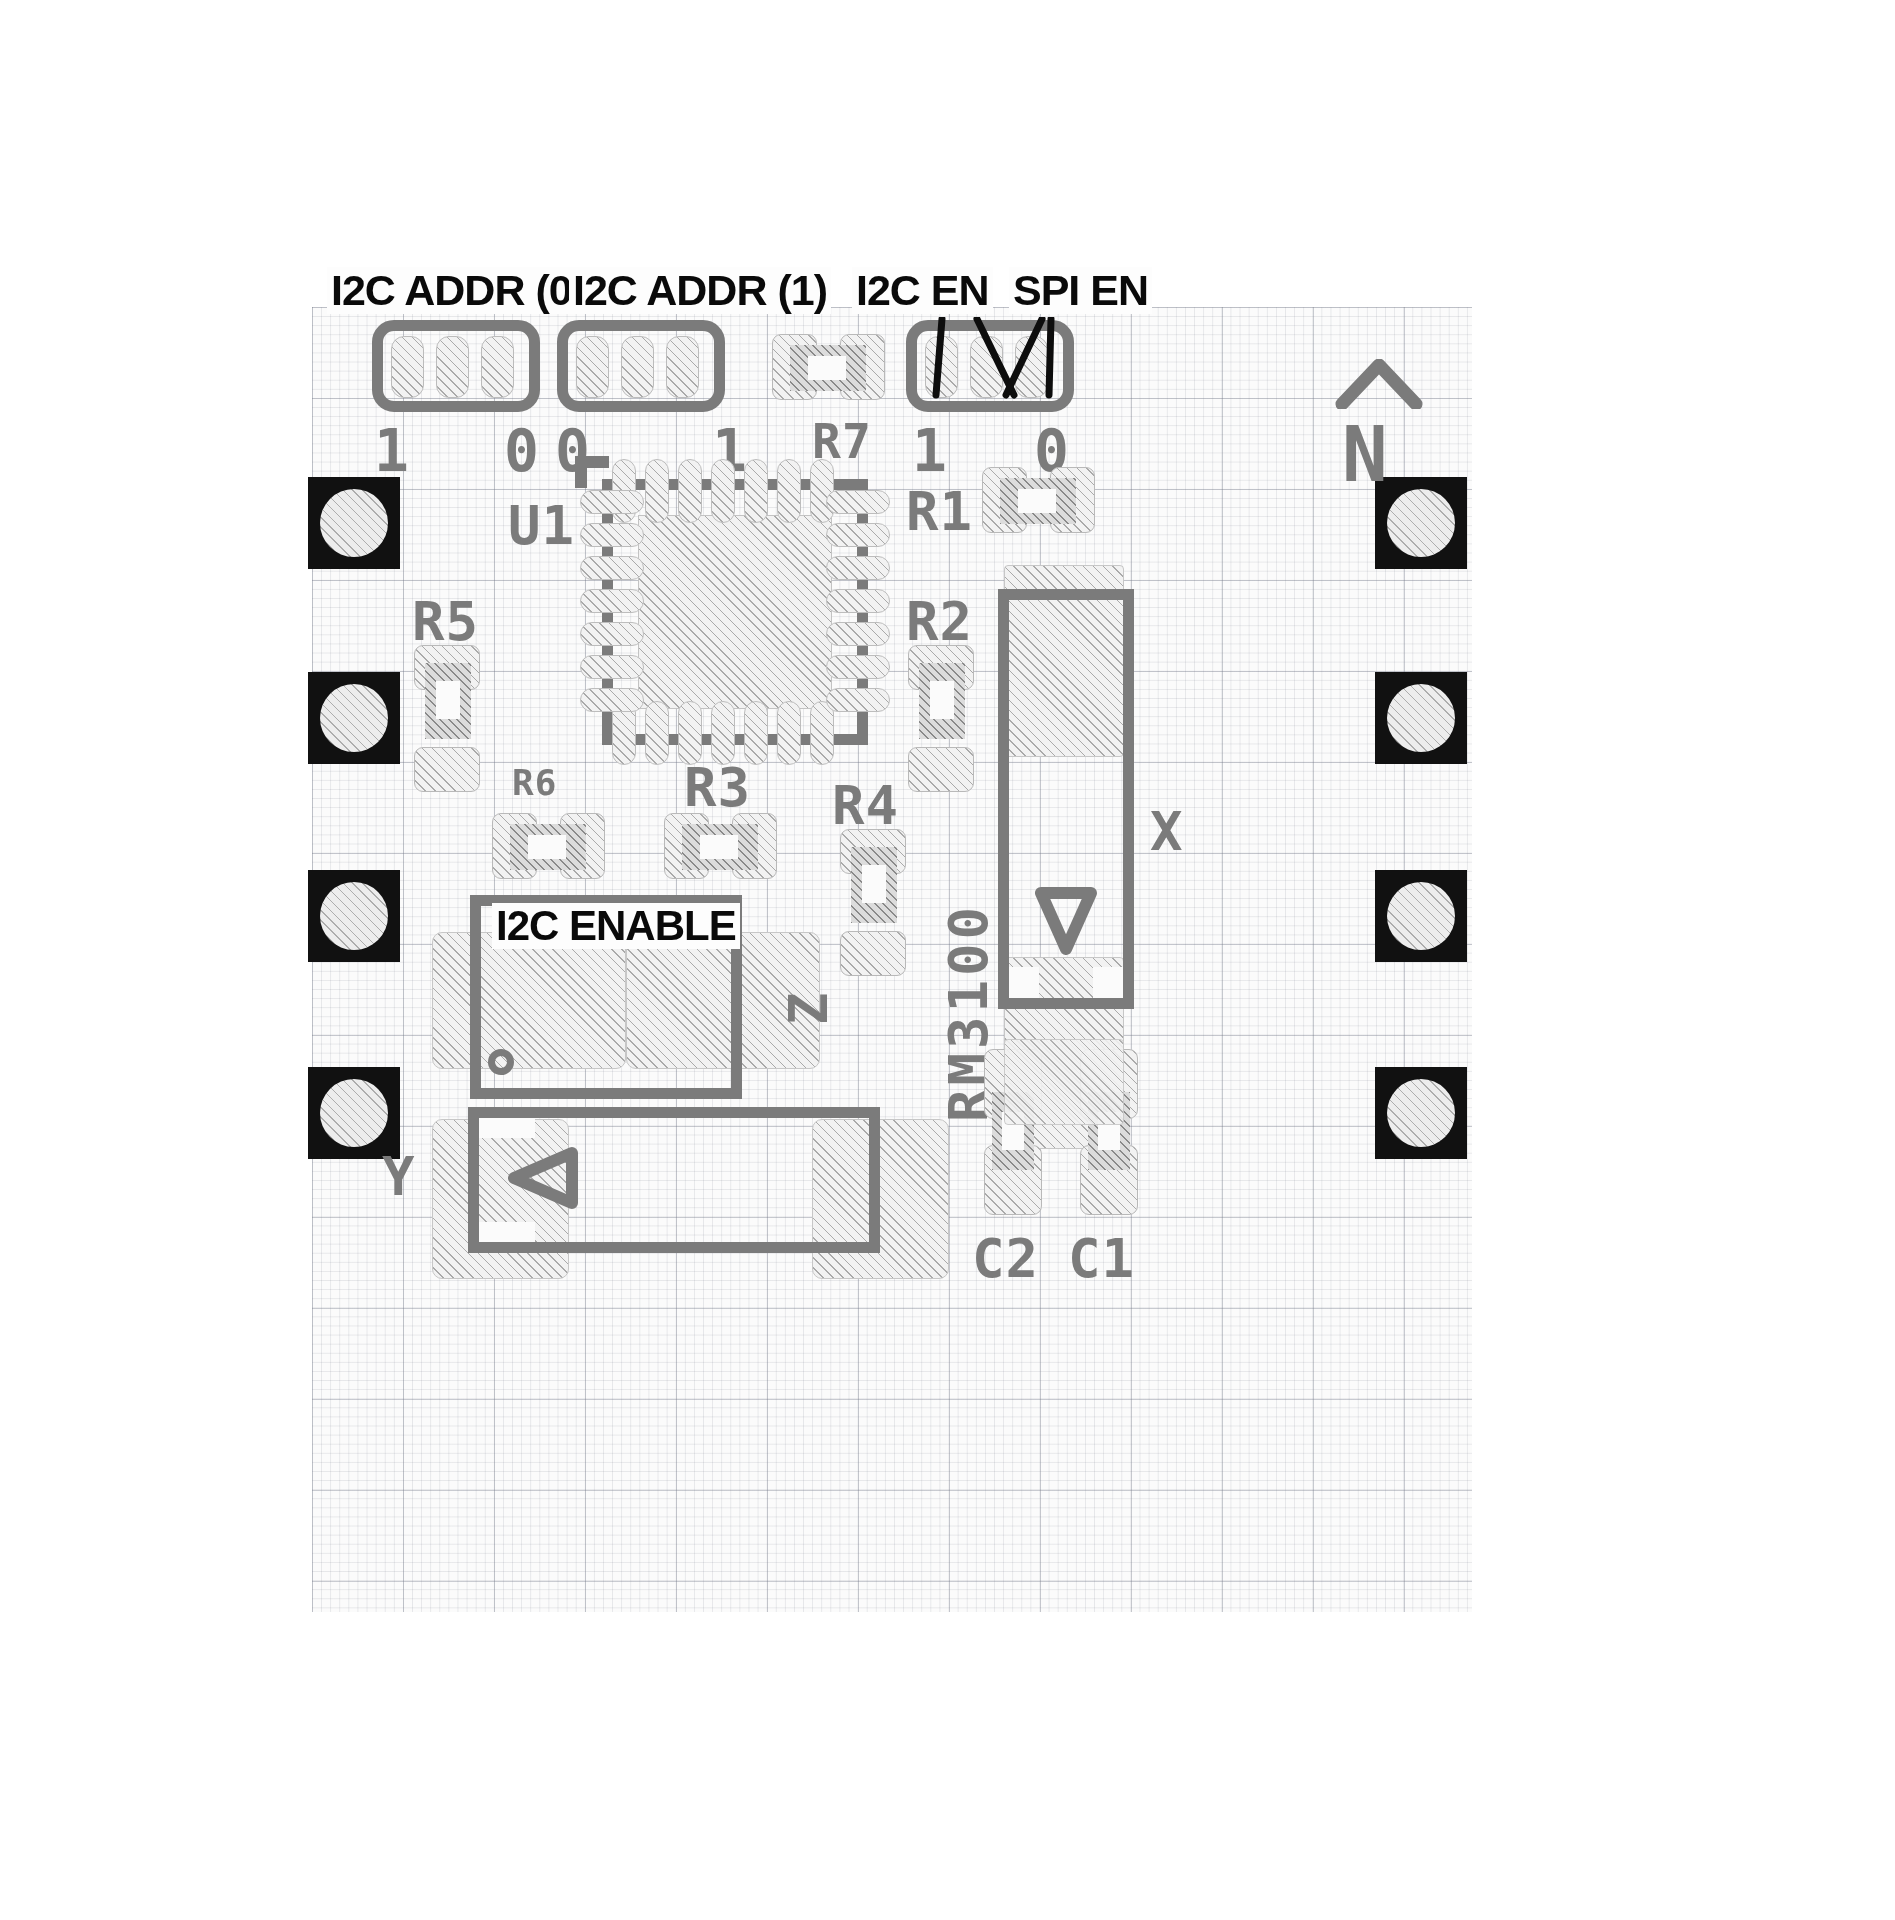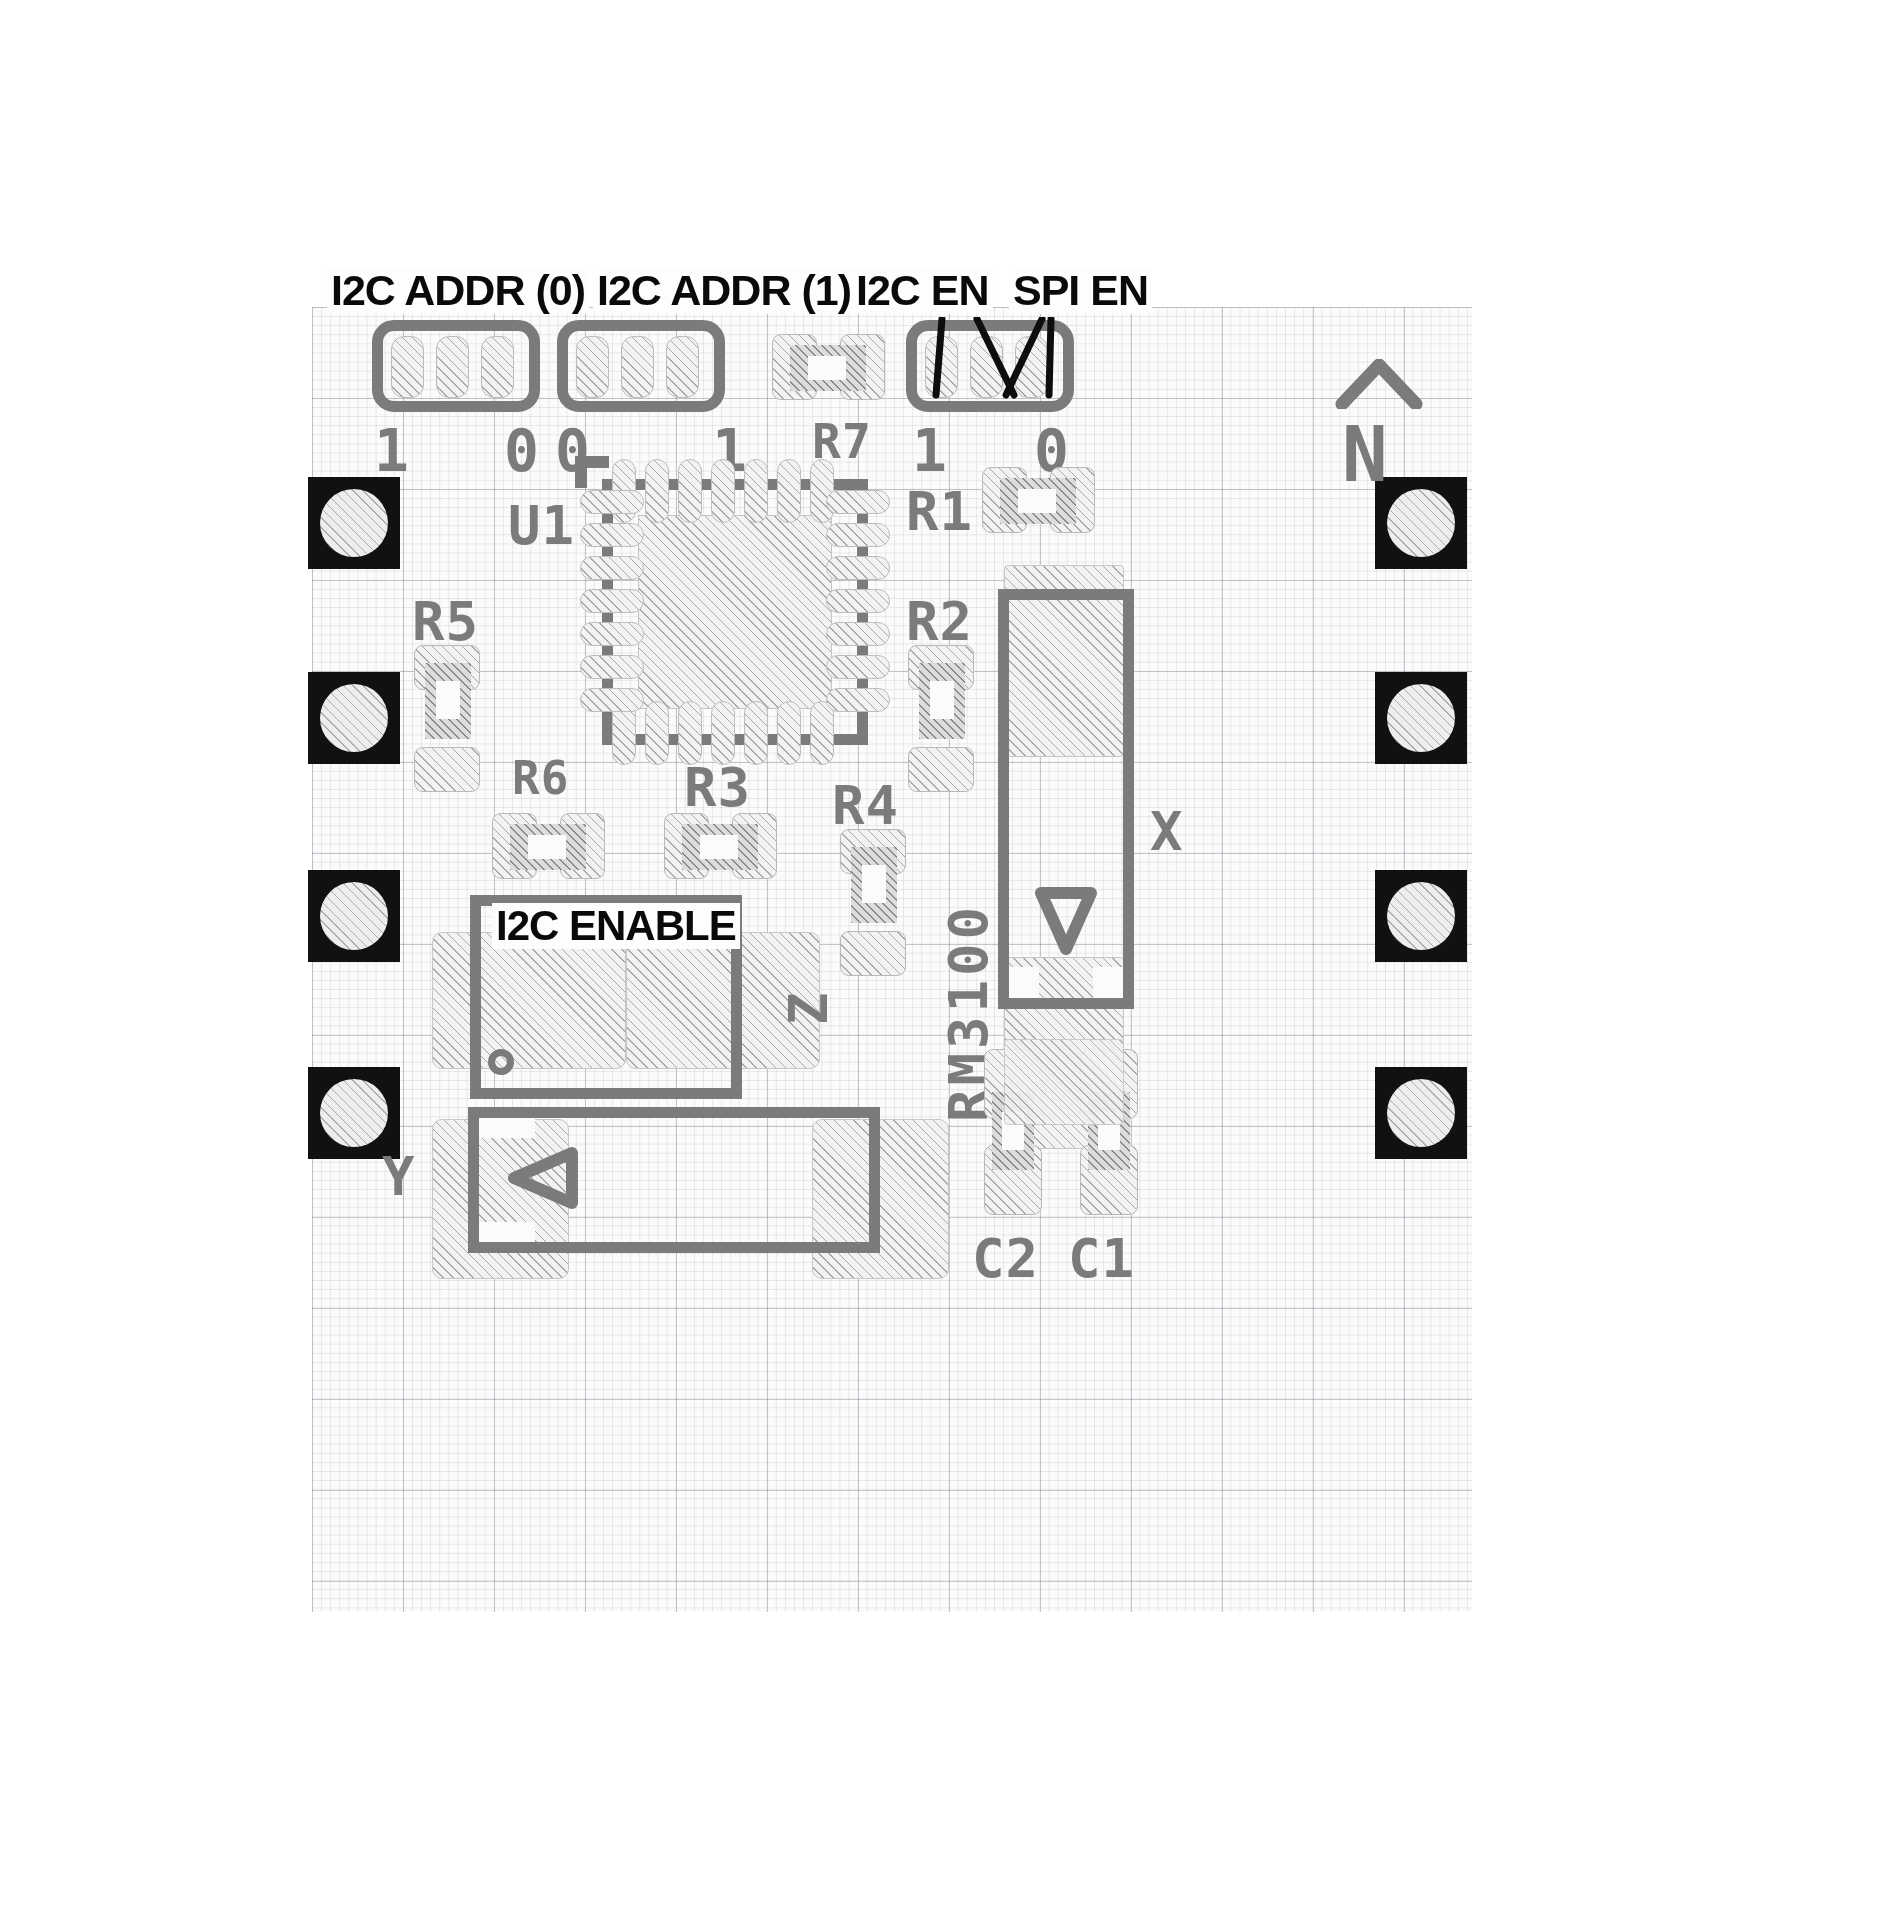--- a/index.html
+++ b/index.html
@@ -168,21 +168,21 @@
     <div class="pad hatch" style="left:102px;top:338px;width:66px;height:45px;"></div>
     <div class="pad hatch" style="left:102px;top:440px;width:66px;height:45px;"></div>
     <div class="body-r" style="left:113px;top:356px;width:46px;height:76px;"></div>
     <div class="body-hole" style="left:124px;top:374px;width:24px;height:38px;"></div>
     <div class="silktxt" style="left:100px;top:288px;font-size:54px;">R5</div>
 
     <div class="pad hatch" style="left:180px;top:506px;width:45px;height:66px;"></div>
     <div class="pad hatch" style="left:248px;top:506px;width:45px;height:66px;"></div>
     <div class="body-r" style="left:198px;top:517px;width:76px;height:46px;"></div>
     <div class="body-hole" style="left:216px;top:528px;width:38px;height:24px;"></div>
-    <div class="silktxt" style="left:200px;top:448px;font-size:46px;">R6</div>
+    <div class="silktxt" style="left:200px;top:458px;font-size:36px;">R6</div>
 
     <div class="pad hatch" style="left:352px;top:506px;width:45px;height:66px;"></div>
     <div class="pad hatch" style="left:420px;top:506px;width:45px;height:66px;"></div>
     <div class="body-r" style="left:370px;top:517px;width:76px;height:46px;"></div>
     <div class="body-hole" style="left:388px;top:528px;width:38px;height:24px;"></div>
     <div class="silktxt" style="left:372px;top:454px;font-size:54px;">R3</div>
 
     <div class="pad hatch" style="left:528px;top:522px;width:66px;height:45px;"></div>
     <div class="pad hatch" style="left:528px;top:624px;width:66px;height:45px;"></div>
     <div class="body-r" style="left:539px;top:540px;width:46px;height:76px;"></div>
@@ -234,21 +234,21 @@
     <div class="pad hatch" style="left:768px;top:838px;width:58px;height:70px;"></div>
     <div class="body-r" style="left:776px;top:785px;width:42px;height:78px;"></div>
     <div class="body-hole" style="left:786px;top:805px;width:22px;height:38px;"></div>
     <div class="silktxt" style="left:756px;top:925px;font-size:54px;">C1</div>
 
     <div class="hatch abs" style="left:692px;top:732px;width:120px;height:86px;border:1px solid #c7c7c7;box-sizing:border-box;border-radius:4px;opacity:.9;"></div>
 
     <div class="anntxt" style="left:180px;top:596px;font-size:42px;letter-spacing:-1px;">I2C ENABLE</div>
 
     <div class="anntxt" style="left:15px;top:-40px;font-size:43px;letter-spacing:-1px;">I2C ADDR (0)</div>
-    <div class="anntxt" style="left:257px;top:-40px;font-size:43px;letter-spacing:-1px;margin-left:24px;">I2C ADDR (1)</div>
+    <div class="anntxt" style="left:257px;top:-40px;font-size:43px;letter-spacing:-1px;">I2C ADDR (1)</div>
     <div class="anntxt" style="left:540px;top:-40px;font-size:43px;letter-spacing:-1px;">I2C EN</div>
     <div class="anntxt" style="left:697px;top:-40px;font-size:43px;letter-spacing:-1px;">SPI EN</div>
 
     <div class="abs" style="left:590px;top:10px;width:200px;height:90px;pointer-events:none;">
       <svg width="200" height="90" viewBox="0 0 200 90">
 
         <line x1="40" y1="2" x2="34" y2="78" stroke="#0d0d0d" stroke-width="7" stroke-linecap="round"></line>
 
         <line x1="75" y1="2" x2="112" y2="78" stroke="#0d0d0d" stroke-width="7" stroke-linecap="round"></line>
 

